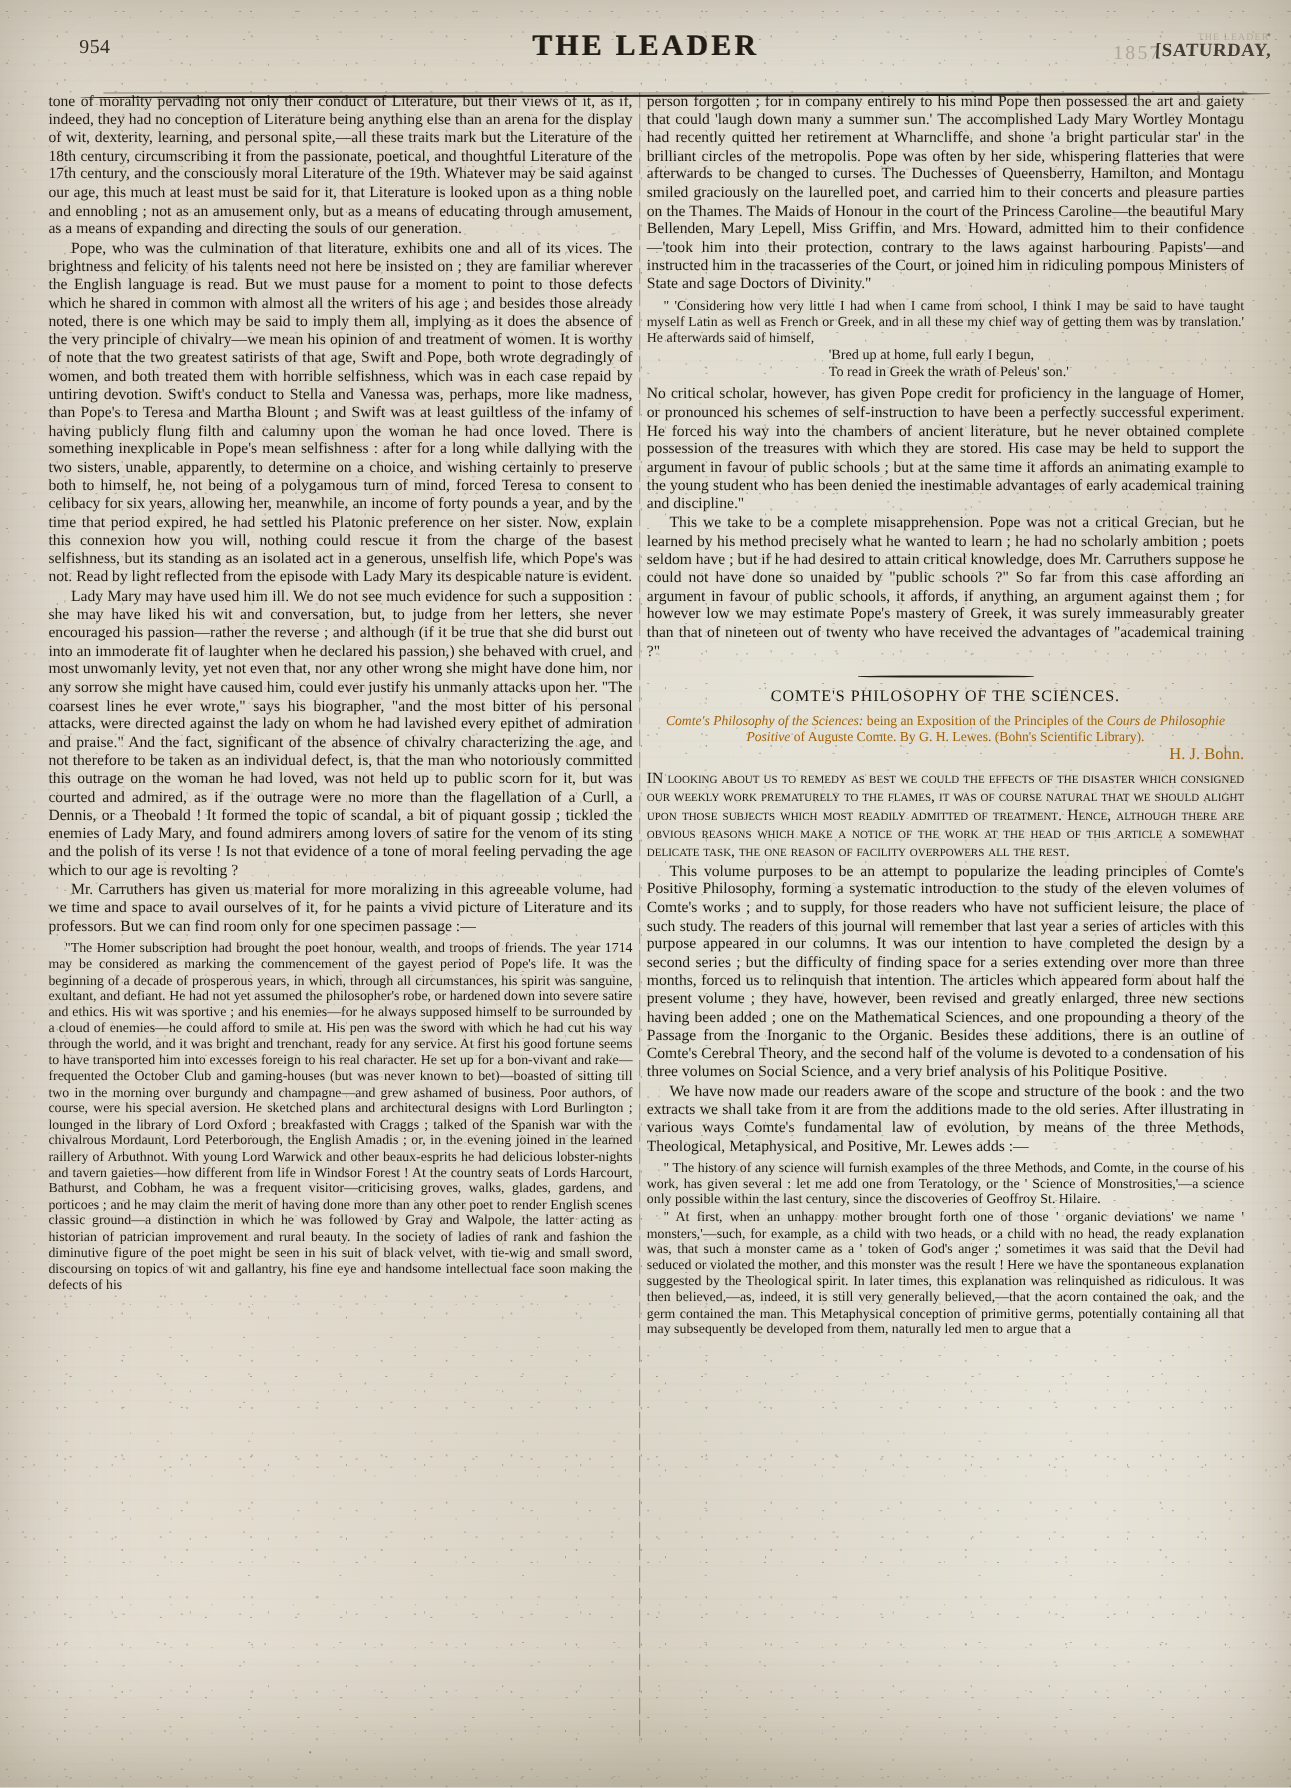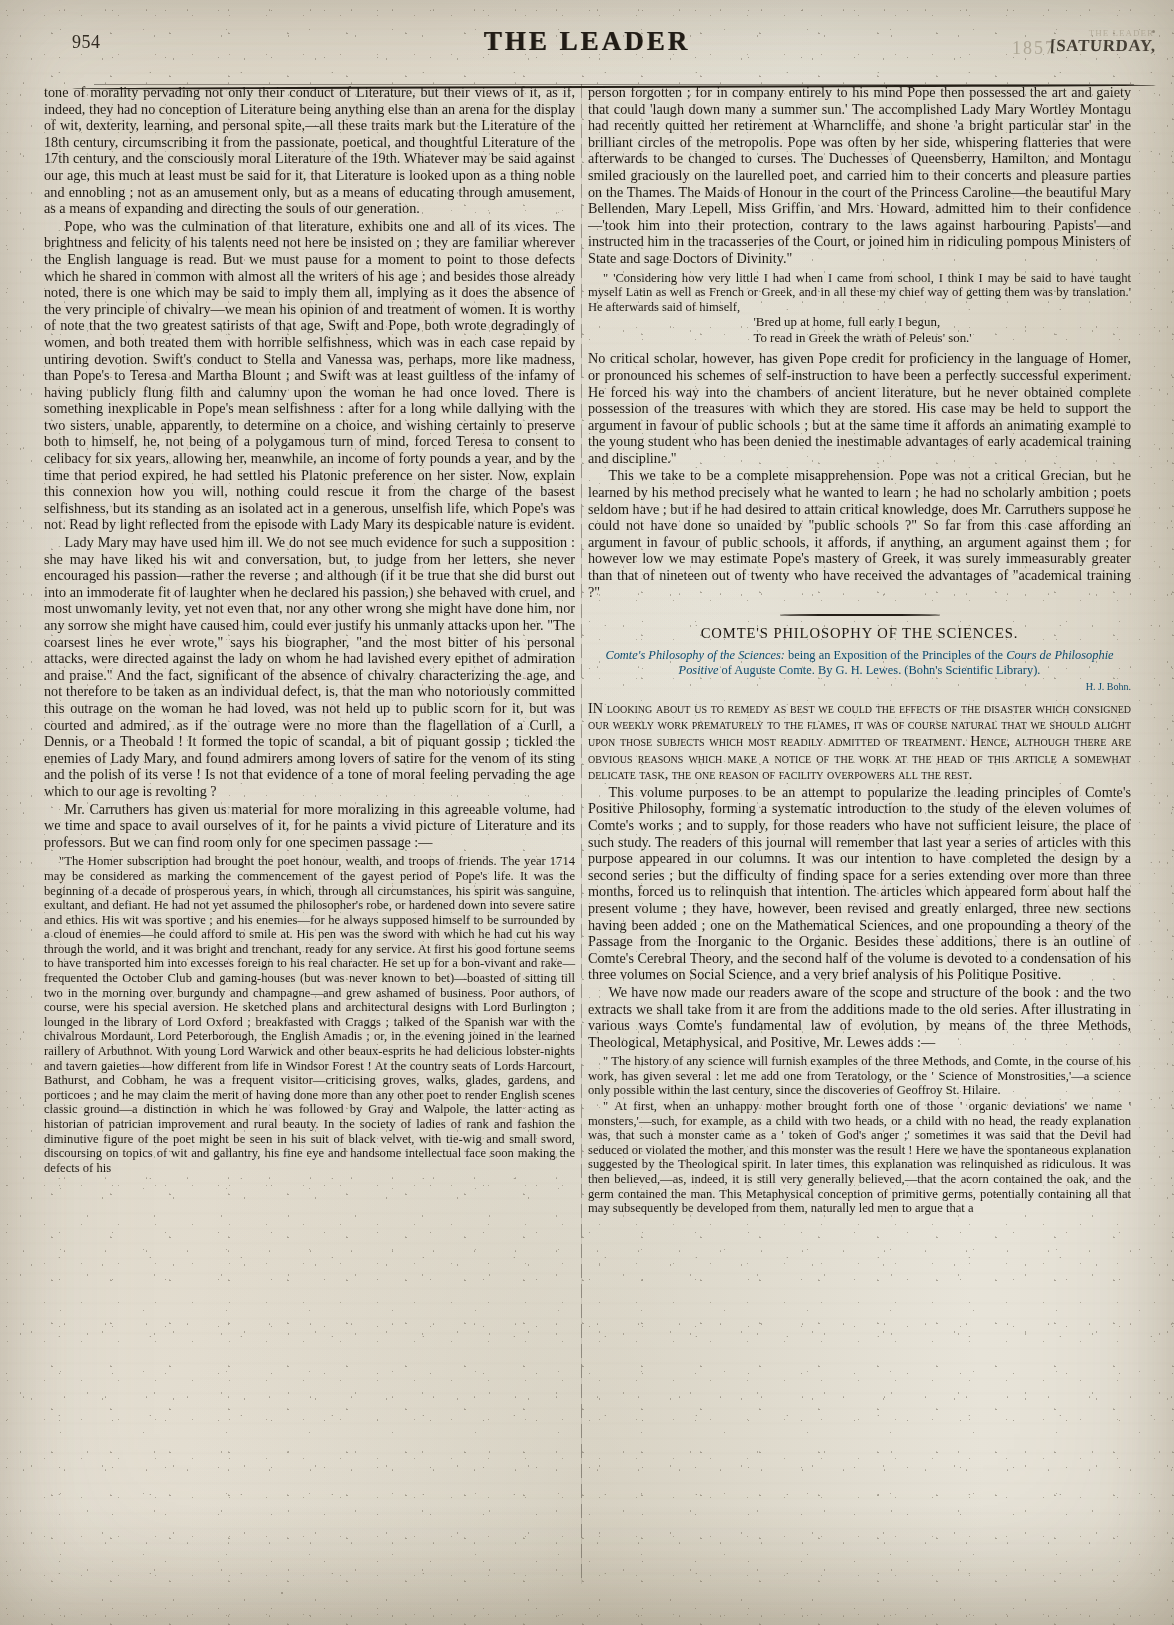--- a/index.html
+++ b/index.html
@@ -116,23 +116,23 @@
   .sect-rule{
     width:160px;height:2px;background:#241e17;margin:14px auto 9px auto;
     border-radius:40%;
   }
   h2.sect{
     font-size:14.6px;font-weight:400;letter-spacing:.9px;
     text-align:center;margin:0 0 6px 0;color:#1b1610;
   }
   .cite{
     font-size:12.4px;line-height:15px;text-align:center;margin:0 0 2px 0;
-    color:#0c4a6e;
-  }
-  .cite-by{display:block;text-align:right;font-size:10px;margin-top:1px;}
+    color:#a16207;
+  }
+  .cite-by{display:block;text-align:right;font-size:15px;margin-top:1px;}
   .dropcap-lead{font-variant:small-caps;}
 
   
   .ink-blur{
     position:absolute;inset:0;pointer-events:none;
     mix-blend-mode:multiply;opacity:.16;
     background:
       repeating-linear-gradient(to bottom,
         rgba(120,110,92,0) 0px, rgba(120,110,92,0) 12px,
         rgba(120,110,92,.12) 13px, rgba(120,110,92,0) 15px);

